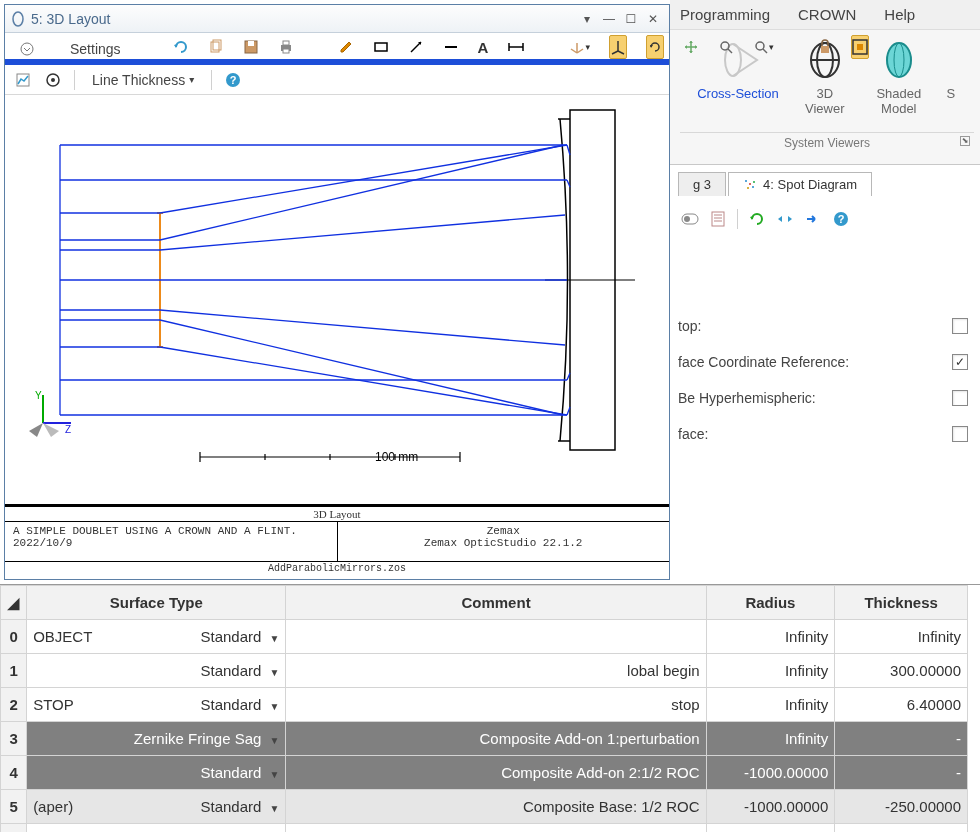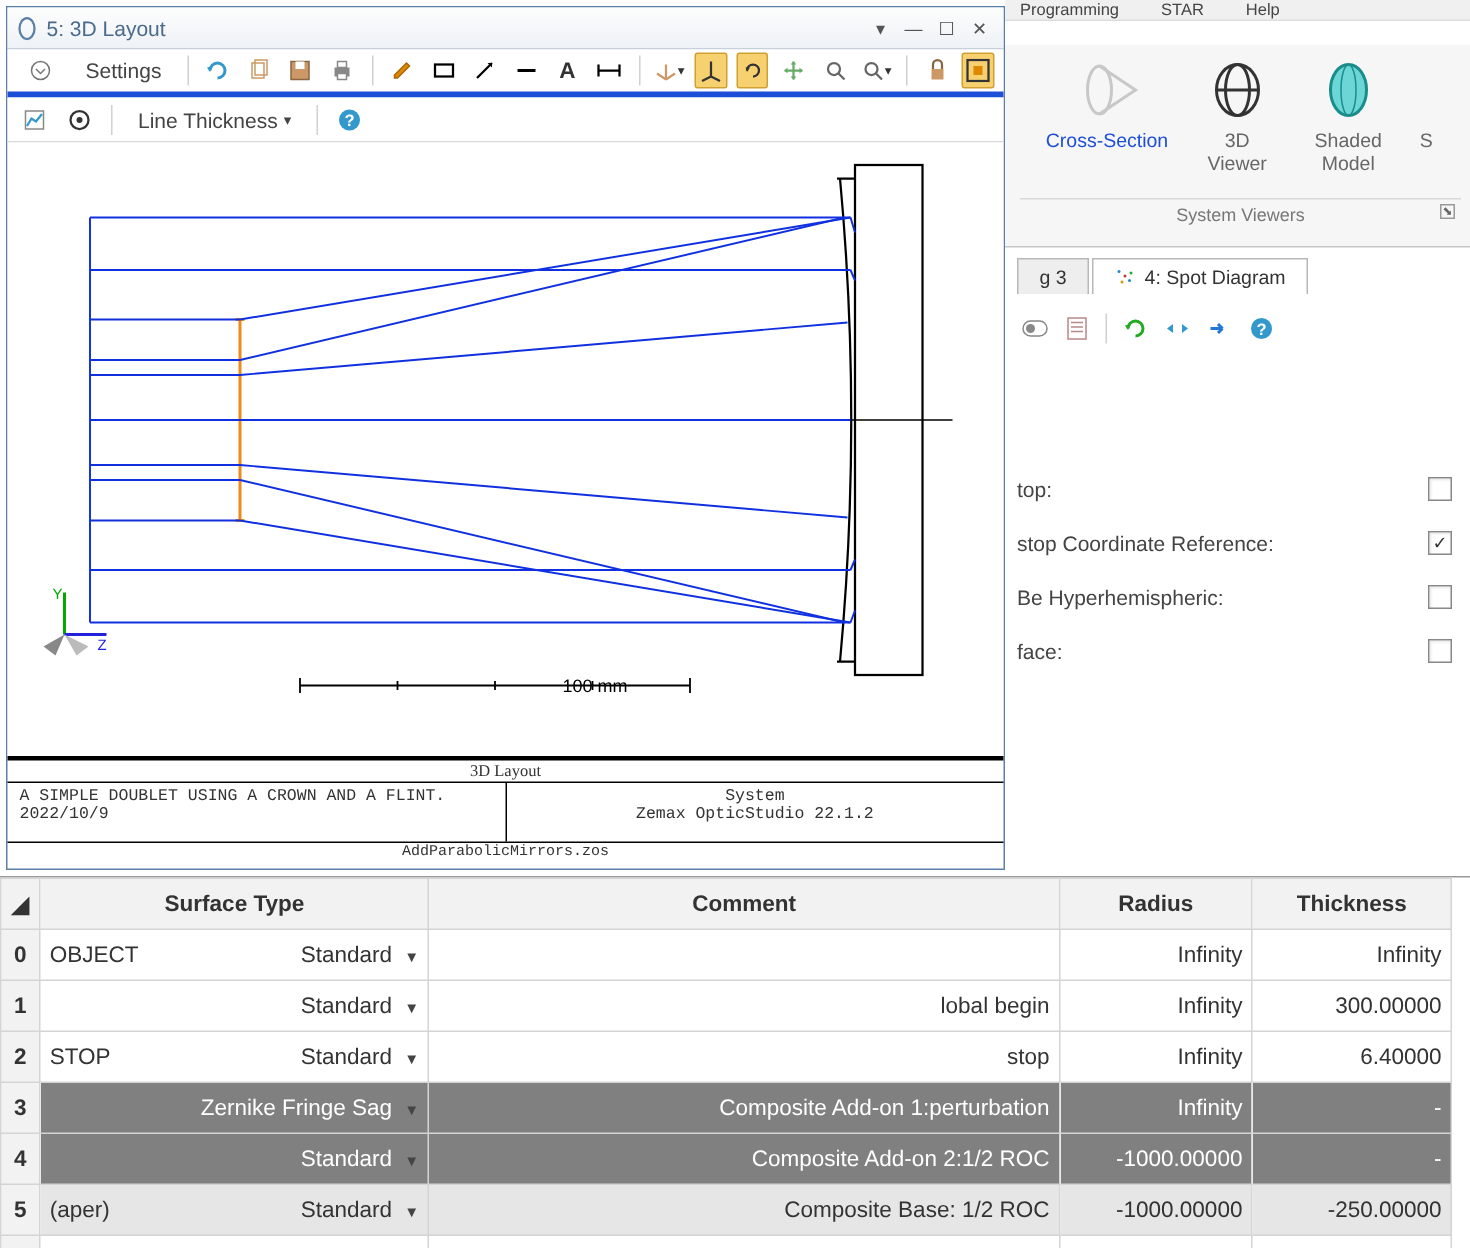--- a/index.html
+++ b/index.html
@@ -1,36 +1,36 @@
 <!DOCTYPE html>
 <html><head>
 <meta charset="utf-8">
 <style>
   * { box-sizing: border-box; margin: 0; padding: 0; }
   body { font-family: "Segoe UI", Tahoma, sans-serif; font-size: 13px; color: #333; background: #fff; width: 980px; height: 832px; overflow: hidden; position: relative; }
 
   
-  .ribbon-top { position: absolute; top: 0; left: 670px; right: 0; height: 14px; display: flex; align-items: center; gap: 28px; padding-left: 10px; font-size: 11px; color: #444; background: #f0f0f0; border-bottom: 1px solid #ddd; }
+  .ribbon-top { position: absolute; top: 0; left: 670px; right: 0; height: 30px; display: flex; align-items: center; gap: 28px; padding-left: 10px; font-size: 15px; color: #444; background: #f0f0f0; border-bottom: 1px solid #ddd; }
   .ribbon-top span { cursor: pointer; }
   .ribbon-panel { position: absolute; top: 30px; left: 670px; right: 0; height: 135px; background: #f6f6f6; border-bottom: 1px solid #c8c8c8; }
   .ribbon-group { position: absolute; top: 4px; left: 10px; right: 6px; height: 125px; text-align: center; }
   .ribbon-items { display: flex; justify-content: center; gap: 18px; height: 98px; }
   .ribbon-item { display: flex; flex-direction: column; align-items: center; font-size: 13px; color: #666; gap: 4px; padding: 4px 0; cursor: pointer; }
   .ribbon-item.disabled { color: #1d4ed8; }
   .ribbon-item .icon { width: 56px; height: 44px; display: flex; align-items: center; justify-content: center; }
   .ribbon-group-label { font-size: 12px; color: #777; border-top: 1px solid #d8d8d8; padding-top: 3px; position: relative; }
   .dialog-launcher { position: absolute; right: 4px; top: 3px; width: 10px; height: 10px; border: 1px solid #999; font-size: 8px; line-height: 8px; color: #666; }
 
   
   .win3d { position: absolute; top: 4px; left: 4px; width: 666px; height: 576px; border: 1px solid #5b7fa6; background: #fff; }
   .win3d-title { height: 28px; display: flex; align-items: center; padding: 0 6px; background: linear-gradient(#fdfdfd,#eef2f6); border-bottom: 1px solid #c5d0db; font-size: 14px; color: #4a6a8c; }
   .win3d-title .lens-icon { margin-right: 6px; }
   .win3d-title .spacer { flex: 1; }
   .win3d-title .wbtn { width: 20px; height: 18px; margin-left: 2px; display: flex; align-items: center; justify-content: center; cursor: pointer; font-size: 12px; color: #555; }
-  .win3d-tools { height: 32px; display: flex; align-items: center; gap: 6px; padding: 0 6px; border-bottom: 4px solid #1d4ed8; background: #fff; }
+  .win3d-tools { height: 32px; display: flex; align-items: flex-end; gap: 19px; padding: 0 6px; border-bottom: 6px solid #1d4ed8; background: #fff; }
   .win3d-tools2 { height: 30px; display: flex; align-items: center; gap: 6px; padding: 0 6px; border-bottom: 1px solid #d8d8d8; background: #fff; }
   .tbtn { width: 24px; height: 24px; display: flex; align-items: center; justify-content: center; cursor: pointer; border-radius: 2px; }
   .tbtn.active { background: #f7d070; border: 1px solid #d0a030; }
   .settings-btn { display: flex; align-items: center; gap: 4px; padding: 2px 8px; cursor: pointer; font-size: 14px; color: #444; }
   .vsep { width: 1px; height: 20px; background: #d0d0d0; margin: 0 3px; }
 
   .win3d-canvas { position: relative; height: 412px; background: #fff; border-bottom: 3px solid #000; }
   .win3d-footer { height: 72px; display: flex; flex-direction: column; font-family: "Courier New", monospace; font-size: 11px; }
   .footer-row1 { text-align: center; padding: 1px 0; border-bottom: 1px solid #000; font-size: 11px; font-family: "Segoe UI"; }
   .footer-row2 { display: flex; height: 40px; border-bottom: 1px solid #000; }
@@ -66,21 +66,21 @@
   .grid tr.light .rowhdr { background: #f2f2f2; }
 
   
   svg { display: block; }
 </style>
 </head>
 <body>
 
 <div class="ribbon-top">
   <span>Programming</span>
-  <span>STAR</span>
+  <span>CROWN</span>
   <span>Help</span>
 </div>
 
 <div class="ribbon-panel">
   <div class="ribbon-group">
     <div class="ribbon-items">
       <div class="ribbon-item disabled">
         <span class="icon">
           <svg width="50" height="40">
               <ellipse cx="20" cy="20" rx="8" ry="16" fill="none" stroke="#c8c8c8" stroke-width="2"></ellipse>
@@ -180,21 +180,21 @@
       </svg>
     </div>
 </div>
 
 <div class="props">
   <div class="prop-row">
     <span class="lab">top:</span>
     <span class="chk"></span>
   </div>
   <div class="prop-row">
-    <span class="lab">stop Coordinate Reference:</span>
+    <span class="lab">face Coordinate Reference:</span>
     <span class="chk">✓</span>
   </div>
   <div class="prop-row">
     <span class="lab">Be Hyperhemispheric:</span>
     <span class="chk"></span>
   </div>
   <div class="prop-row">
     <span class="lab">face:</span>
     <span class="chk"></span>
   </div>
@@ -424,21 +424,21 @@
   </div>
 
   <div class="win3d-footer">
     <div class="footer-row1">3D Layout</div>
     <div class="footer-row2">
       <div>
         <div>A SIMPLE DOUBLET USING A CROWN AND A FLINT.</div>
         <div>2022/10/9</div>
       </div>
       <div>
-        <div>System</div>
+        <div>Zemax</div>
         <div>Zemax OpticStudio 22.1.2</div>
       </div>
     </div>
     <div class="footer-row3">
       <div>AddParabolicMirrors.zos</div>
     </div>
   </div>
 </div>
 
 <div class="grid">

